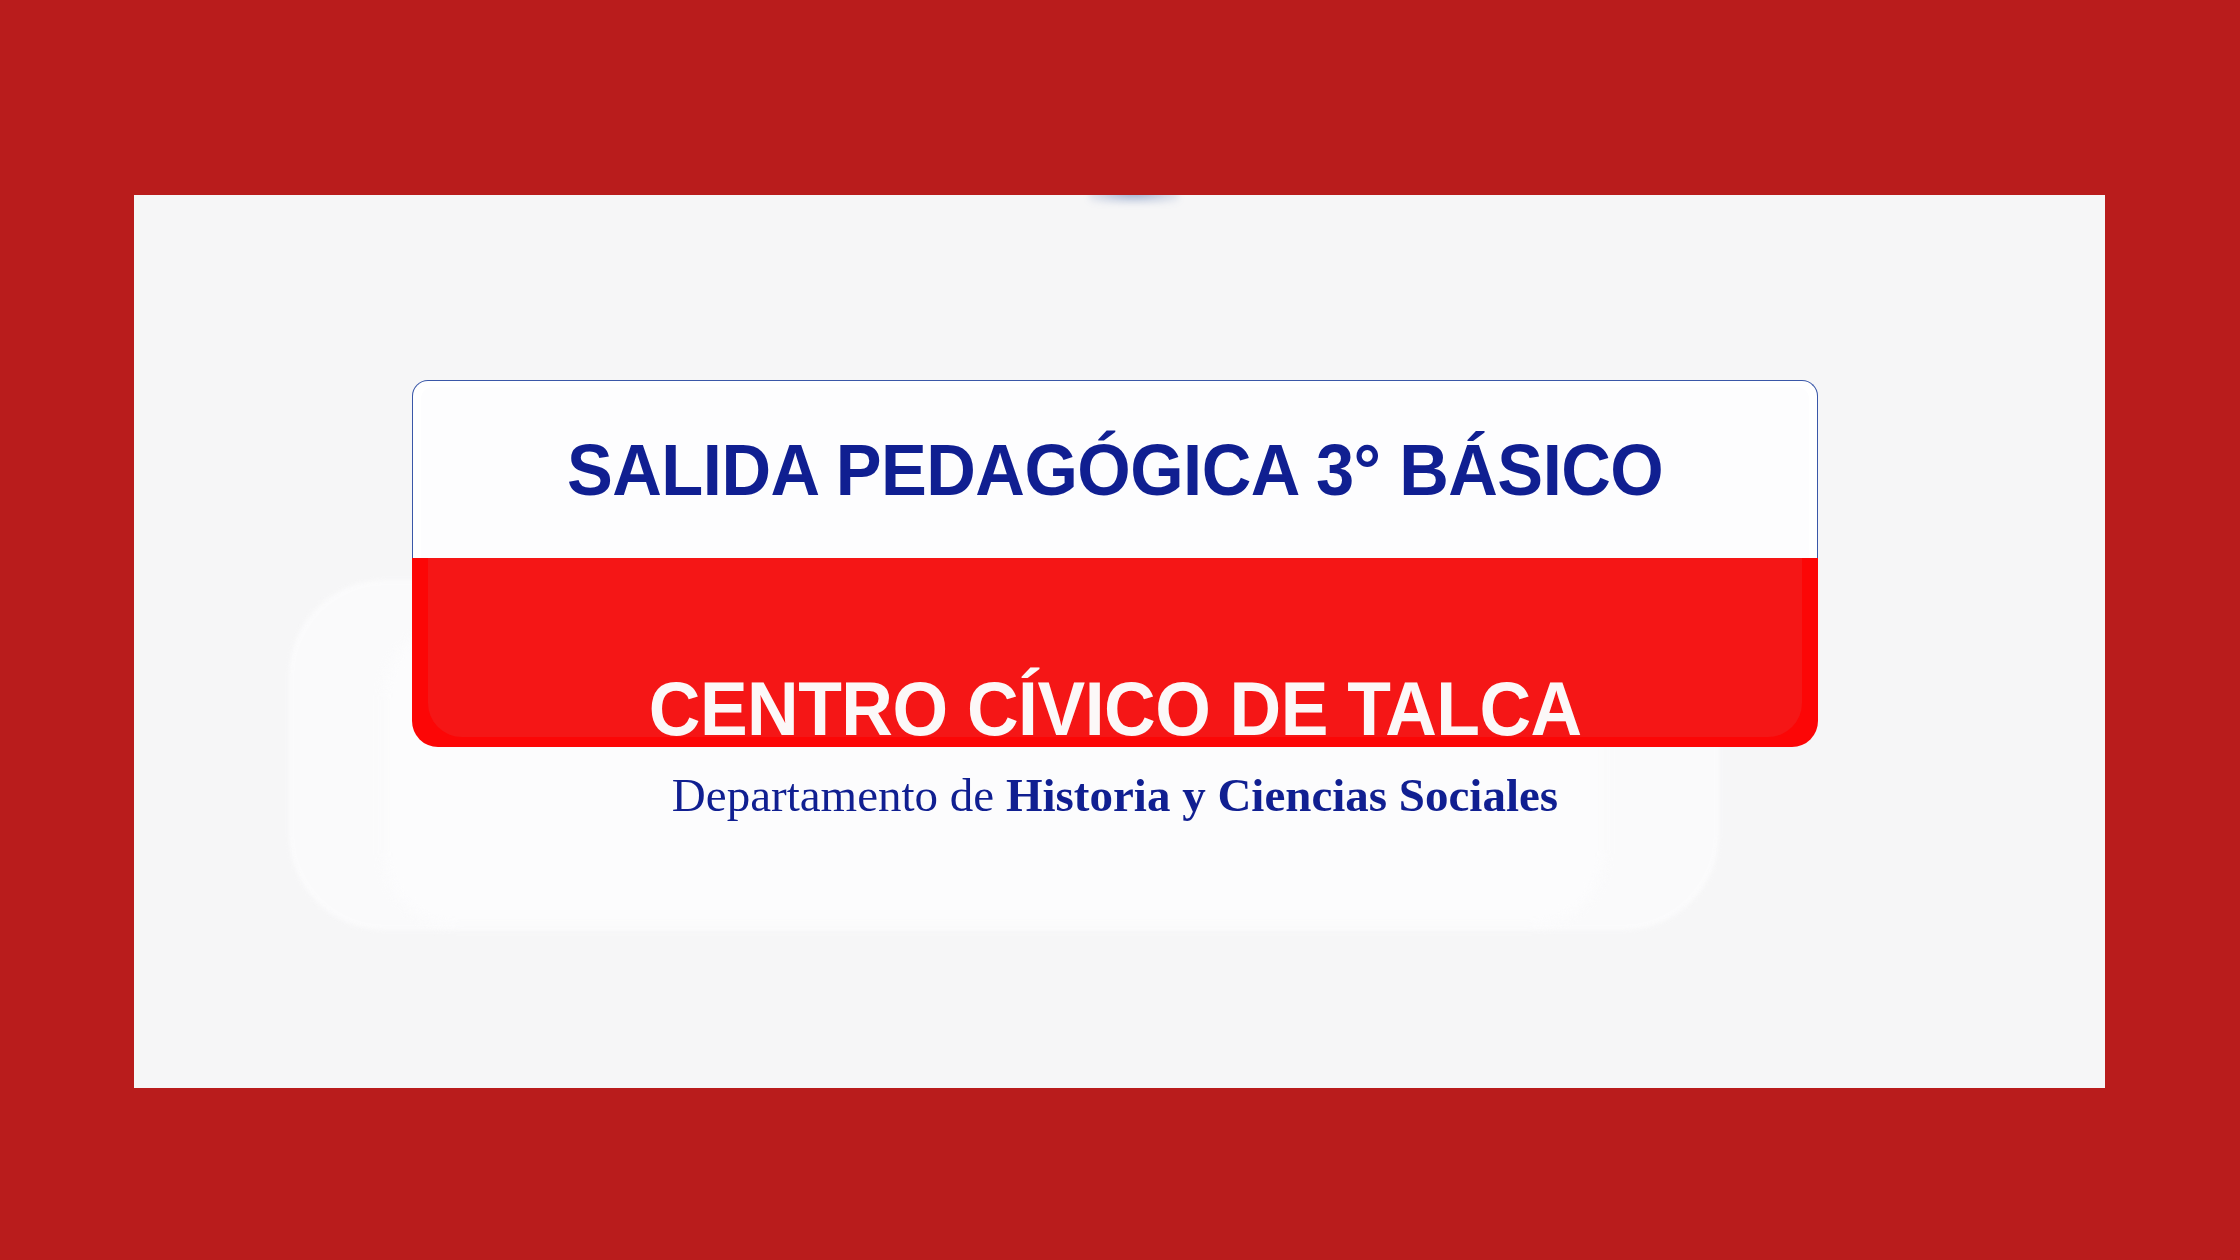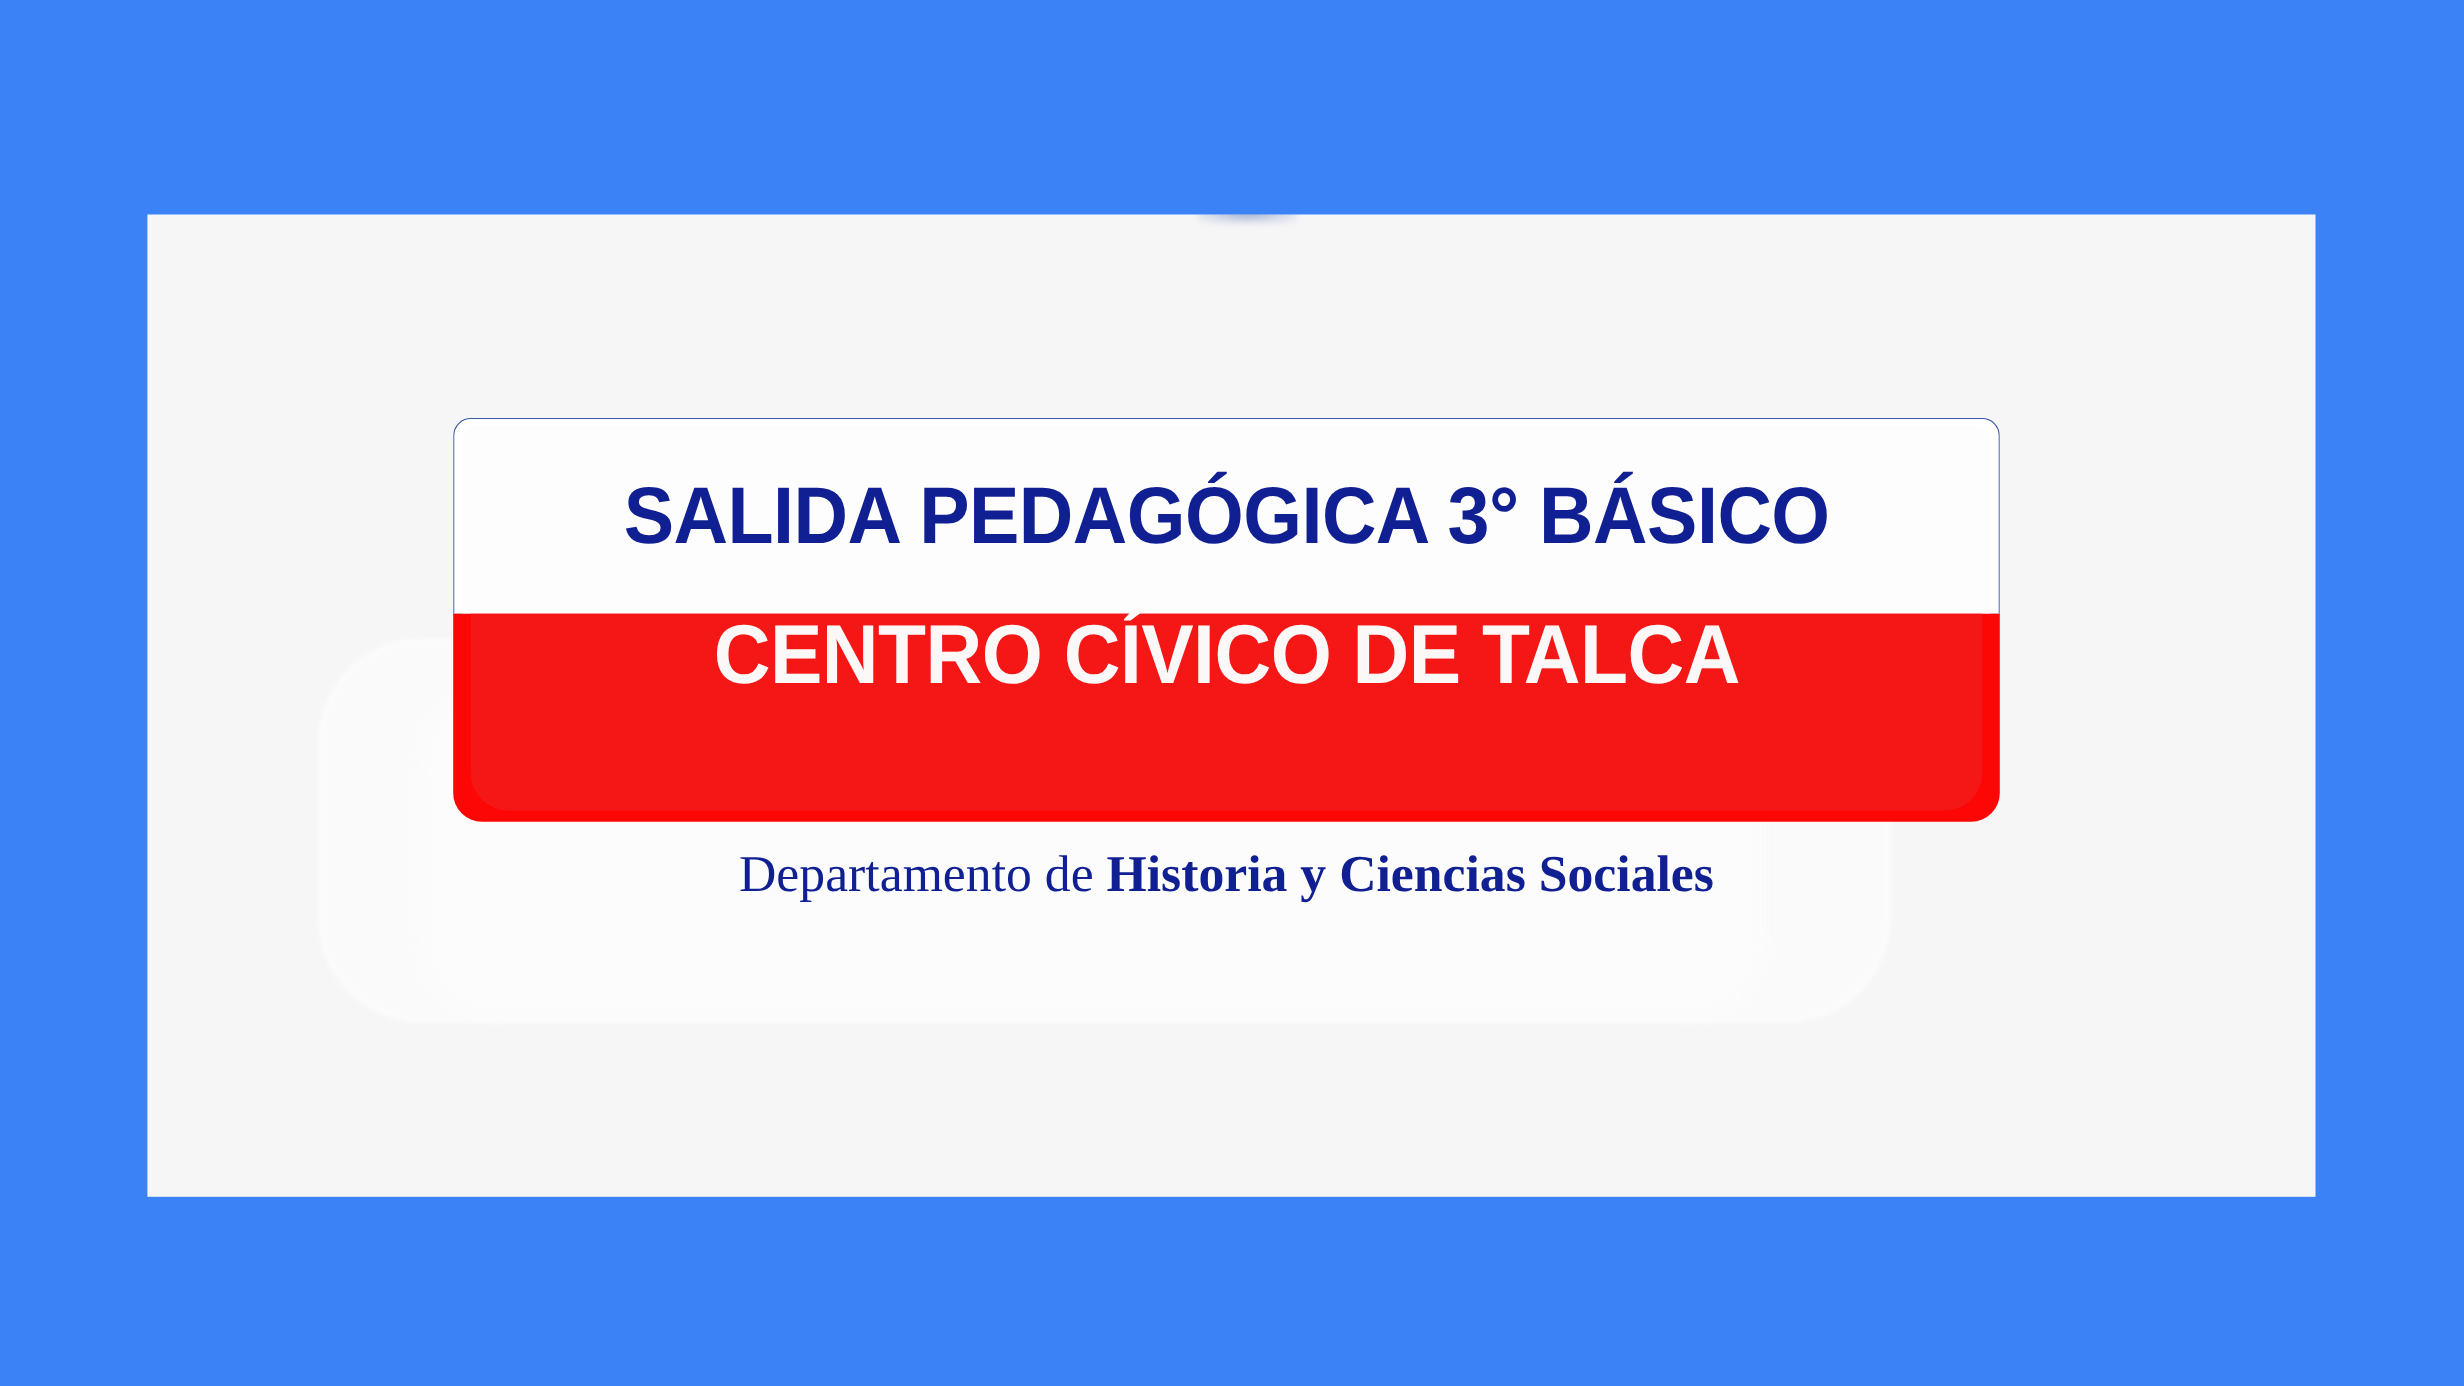--- a/index.html
+++ b/index.html
@@ -13,21 +13,21 @@
     background: #044a91;
     font-family: "Liberation Sans", sans-serif;
     overflow: hidden;
     position: relative;
   }
 
   
   #stage {
     position: absolute;
     inset: 0;
-    background: #3b82f6;
+    background: #b91c1c;
   }
 
   
   #slide-panel {
     position: absolute;
     left: 134px;
     top: 195px;
     width: 1971px;
     height: 893px;
     background: #f6f6f7;
@@ -121,21 +121,21 @@
     transform-origin: center center;
   }
 
   
   .subtitle-band {
     position: relative;
     height: 189px;
     background: #fc0606;
     border-radius: 0 0 26px 26px;
     display: flex;
-    align-items: flex-start;
+    align-items: flex-end;
     justify-content: center;
   }
   .subtitle-band-inner {
     position: absolute;
     left: 16px;
     right: 16px;
     top: 0;
     bottom: 10px;
     background: #f51616;
     border-radius: 0 0 34px 34px;

